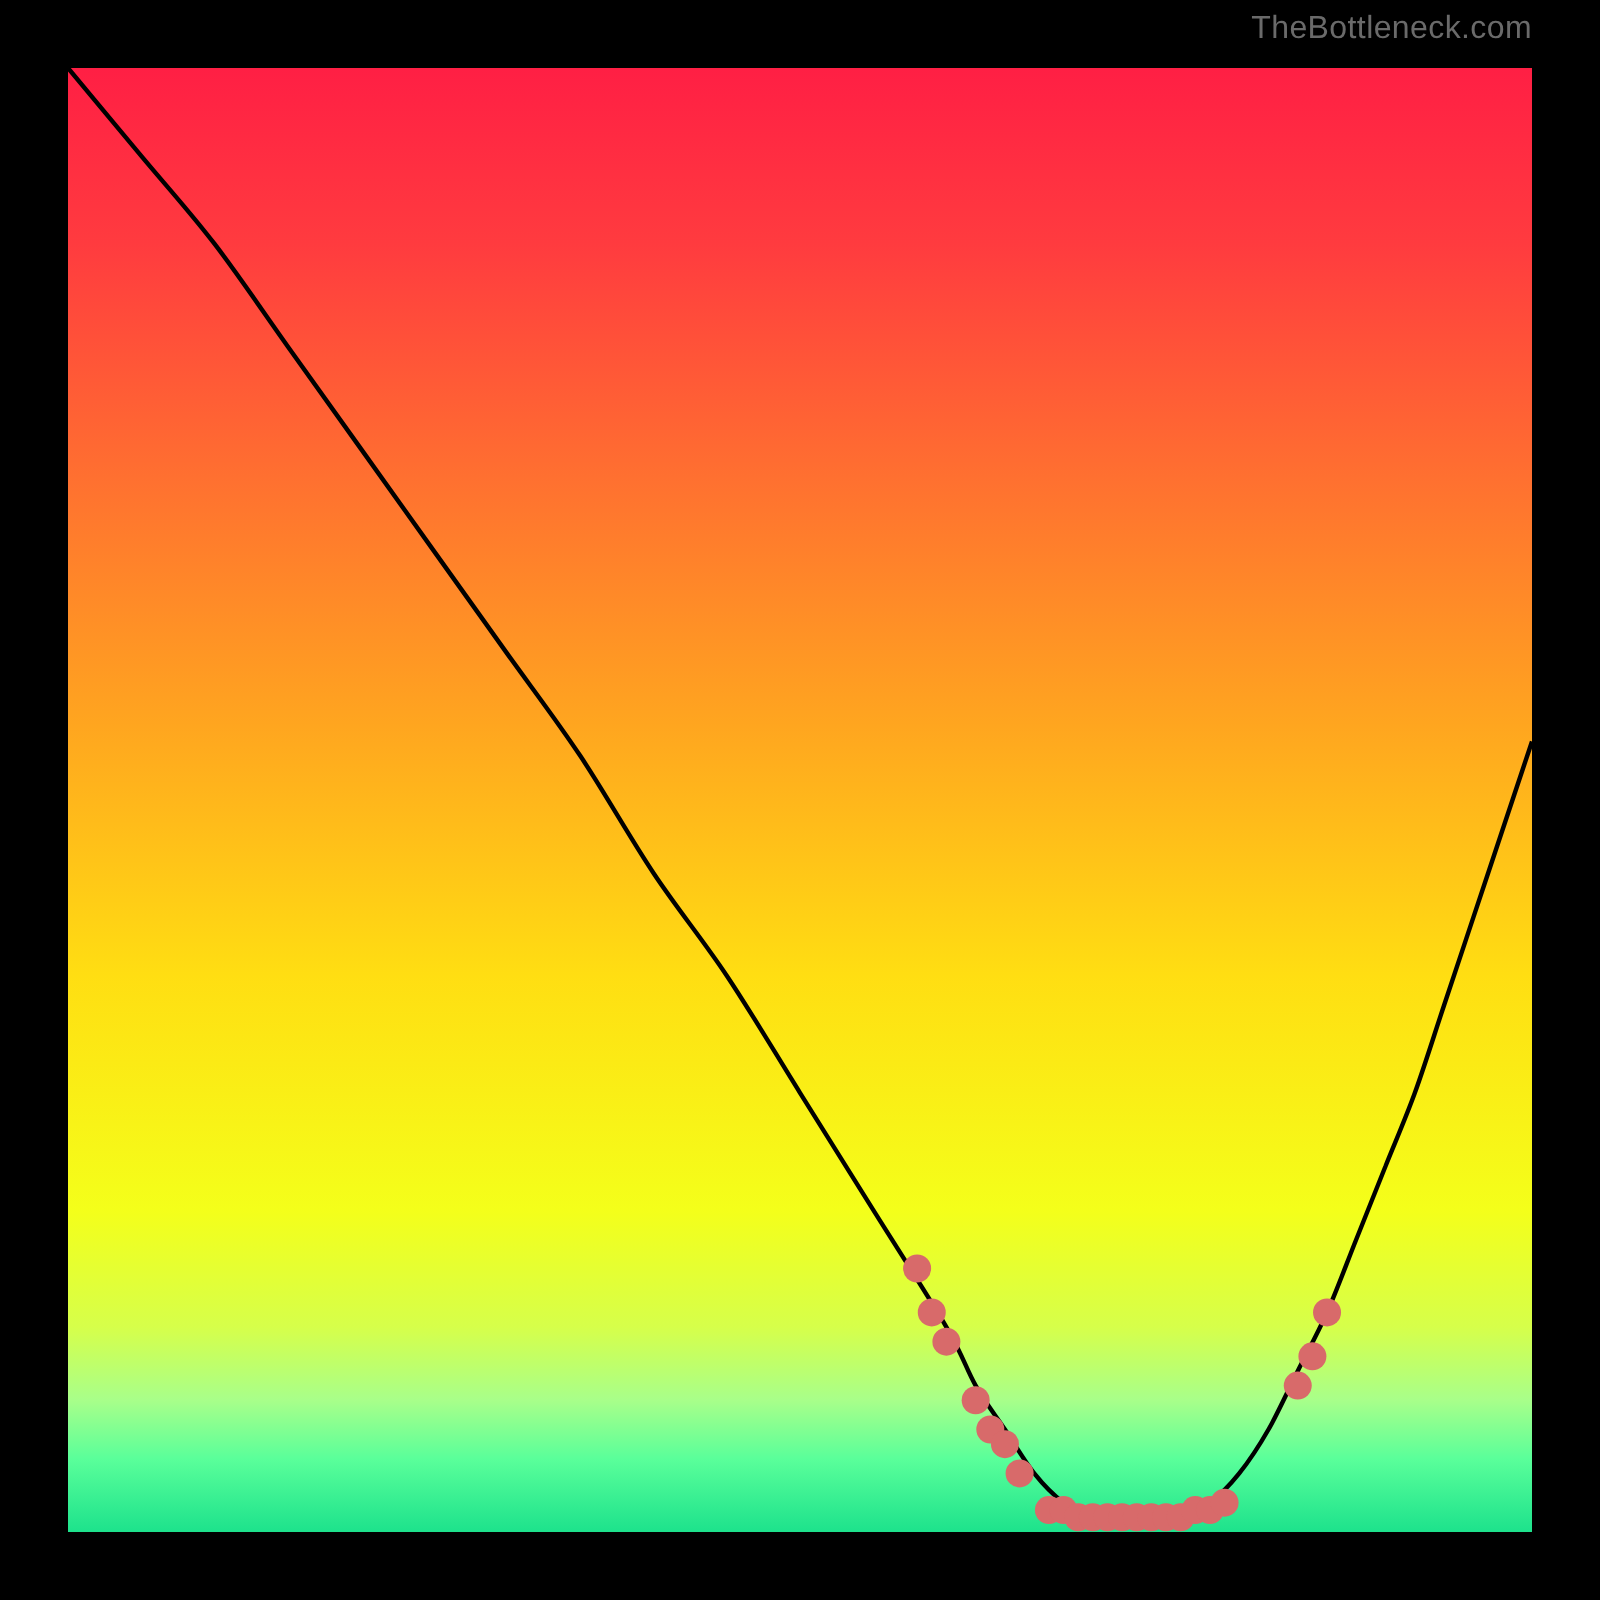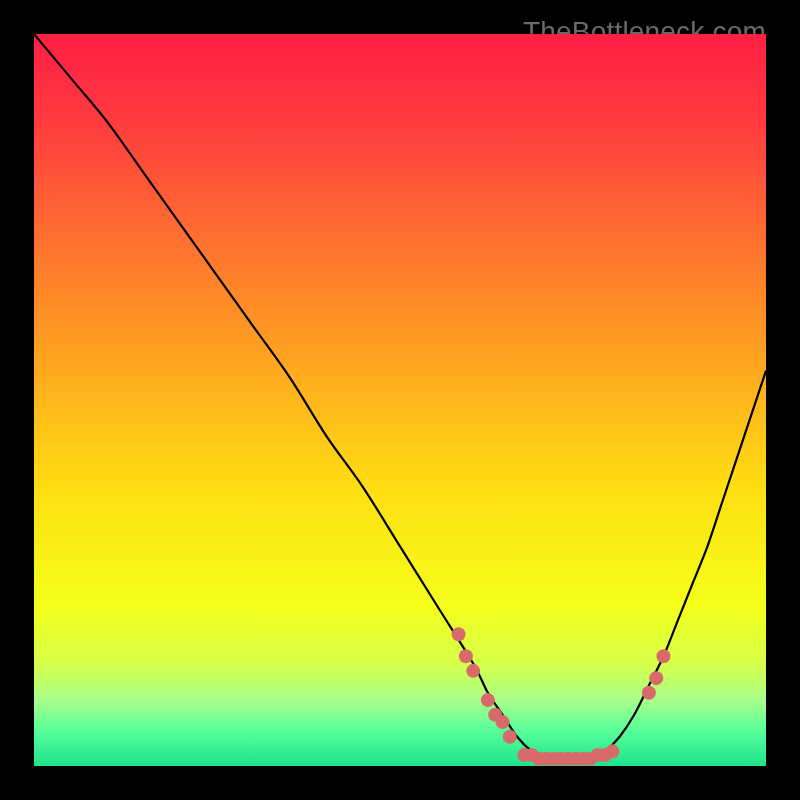--- a/index.html
+++ b/index.html
@@ -23,27 +23,26 @@
   .plot-area {
     position: absolute;
     top: 34px;
     left: 34px;
     width: 732px;
     height: 732px;
     overflow: hidden;
   }
   .attribution {
     position: absolute;
-    top: 16px;
+    top: 6px;
     right: 34px;
     color: #6a6a6a;
-    font-size: 28px;
+    font-size: 16px;
     font-weight: 500;
     letter-spacing: 0.2px;
-    text-decoration: underline;
   }
   svg { display: block; }
 </style>
 </head>
 <body>
 
 <div class="frame">
   <div class="attribution">TheBottleneck.com</div>
   <div class="plot-area">
     <svg id="chart-svg" width="732" height="732" viewBox="0 0 732 732" preserveAspectRatio="none">

